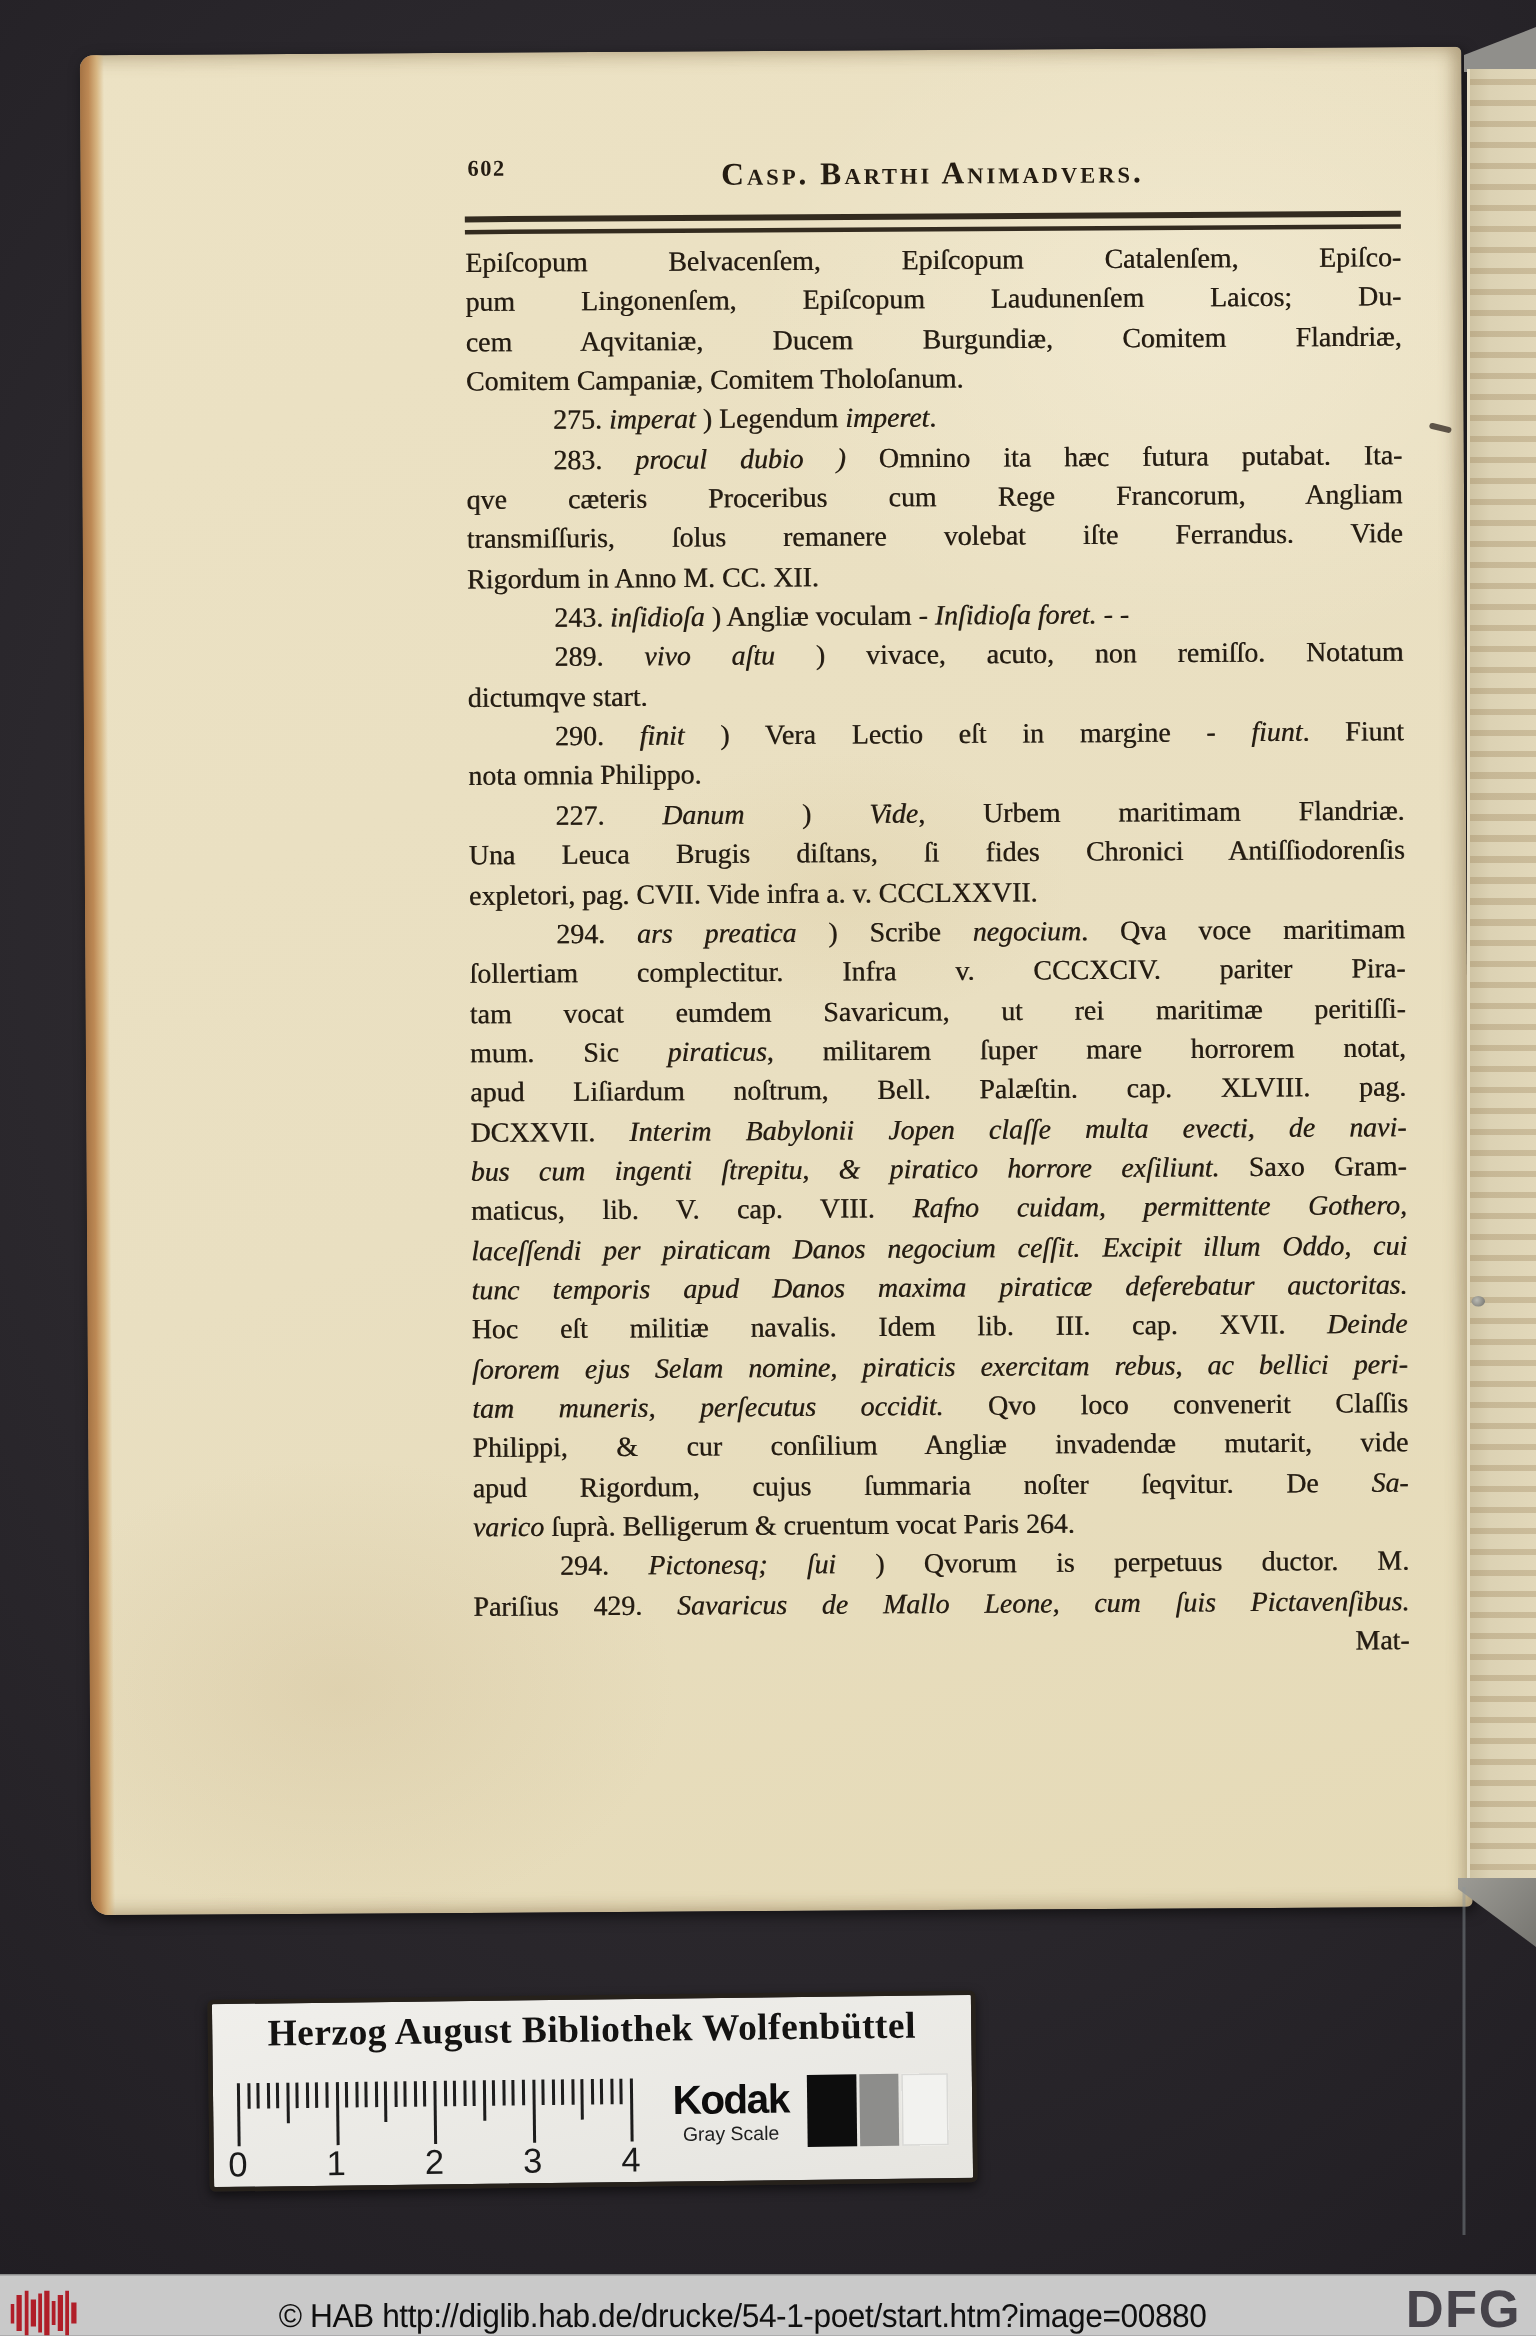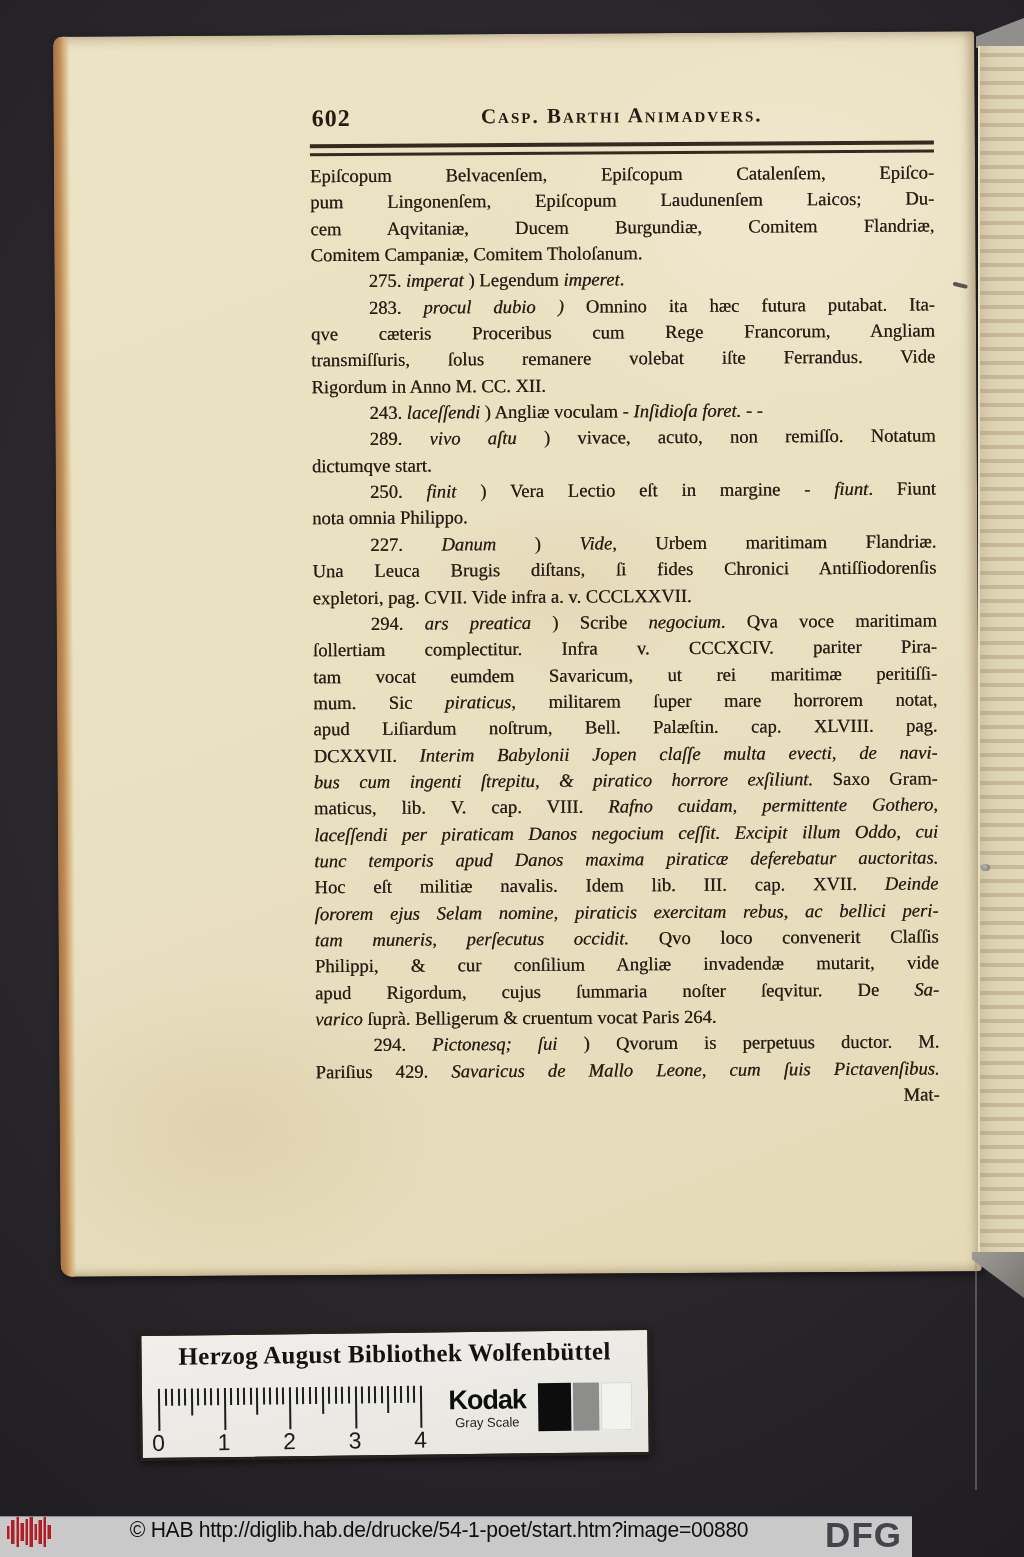--- a/index.html
+++ b/index.html
@@ -21,21 +21,21 @@
       linear-gradient(160deg, #ece2c4 0%, var(--paper) 55%, #e5dab7 100%);
     box-shadow: inset -7px 0 10px rgba(110,85,50,.30), inset 0 6px 10px rgba(125,100,60,.16),
       inset 0 -5px 9px rgba(125,100,60,.18), 2px 3px 9px rgba(0,0,0,.55);
     transform:rotate(-0.35deg);}
   .page-edge{position:absolute; left:0; top:0; bottom:0; width:16px; border-radius:9px 0 0 12px;
     background:linear-gradient(to right, #9c6432 0%, var(--edge) 35%, #d4af78 70%, rgba(214,179,128,0) 100%);
     opacity:.85;}
   
   .col{position:absolute; left:256px; top:70px; width:624px;}
   .hdr{position:relative; height:30px; text-align:center;}
-  .pagenum{position:absolute; left:2px; top:0; font-weight:bold; font-size:24px; color:var(--ink); letter-spacing:1px;}
+  .pagenum{position:absolute; left:2px; top:0; font-weight:bold; font-size:15px; color:var(--ink); letter-spacing:1px;}
   .runtitle{font-weight:bold; font-size:21px; font-variant:small-caps; letter-spacing:2px; color:var(--ink);}
   .rule{margin-top:9px; height:12px; border-top:4px solid var(--ink); border-bottom:3px solid var(--ink); opacity:.92;}
   
   .bodytxt{margin-top:7px; color:var(--ink); font-size:18.6px;}
   .tl{line-height:26.35px; height:26.35px; text-align:left; text-shadow:.35px 0 rgba(36,28,18,.75); overflow:hidden;}
   .tl.just{text-align:justify; text-align-last:justify;}
   .tl.ind{padding-left:58px;}
   .tl.ar{text-align:right; text-align-last:right;}
   .it{font-style:italic;}
   
@@ -66,22 +66,22 @@
   .rnum{position:absolute; top:94px; width:22px; margin-left:-11px; text-align:center;
     font-family:"Liberation Sans","DejaVu Sans",sans-serif; font-size:23px; color:#1a1a1a;}
   .kodak{position:absolute; left:294px; top:55px; width:102px; text-align:center;
     font-family:"Liberation Sans","DejaVu Sans",sans-serif;}
   .kname{font-weight:bold; font-size:27px; letter-spacing:-1px; color:#0d0d0d; line-height:1;}
   .ksub{font-size:13px; color:#202020; margin-top:2px; line-height:1;}
   .patches{position:absolute; left:396px; top:52px; height:48px; display:flex; gap:2px;}
   .patch{height:48px;}
   .patch.p0{width:33px;} .patch.p1{width:26px;} .patch.p2{width:31px; box-shadow:inset 0 0 0 1px rgba(0,0,0,.10);}
   
-  .footer{position:absolute; left:0; top:1516px; width:912px; height:41px; background:var(--footer-bg);
-    border-top:1px solid #8d8d8d; display:flex; align-items:flex-start;}
+  .footer{position:absolute; left:0; top:1516px; width:1024px; height:41px; background:var(--footer-bg);
+    border-top:1px solid #8d8d8d; display:flex; align-items:flex-end;}
   .hablogo{margin-left:7px; width:46px; height:30px; color:var(--logo-red); flex:0 0 auto;}
   .copyright{flex:1; text-align:center; font-family:"Liberation Sans","DejaVu Sans",sans-serif;
     font-size:22px; letter-spacing:-.3px; color:#0f0f0f; transform:scaleX(.96);}
   .dfg{margin-right:10px; font-family:"Liberation Sans","DejaVu Sans",sans-serif; font-weight:bold;
     font-size:35px; letter-spacing:1px; color:#46434a; line-height:1; flex:0 0 auto;}
 </style>
 </head>
 <body>
 
 <div class="scene">
@@ -97,24 +97,24 @@
       <div class="bodytxt">
           <div class="tl just"><span>Epiſcopum Belvacenſem, Epiſcopum Catalenſem, Epiſco-</span></div>
           <div class="tl just"><span>pum Lingonenſem, Epiſcopum Laudunenſem Laicos; Du-</span></div>
           <div class="tl just"><span>cem Aqvitaniæ, Ducem Burgundiæ, Comitem Flandriæ,</span></div>
           <div class="tl"><span>Comitem Campaniæ, Comitem Tholoſanum.</span></div>
           <div class="tl ind"><span>275. </span><span class="it">imperat</span><span> ) Legendum </span><span class="it">imperet</span><span>.</span></div>
           <div class="tl just ind"><span>283. </span><span class="it">procul dubio )</span><span> Omnino ita hæc futura putabat. Ita-</span></div>
           <div class="tl just"><span>qve cæteris Proceribus cum Rege Francorum, Angliam</span></div>
           <div class="tl just"><span>transmiſſuris, ſolus remanere volebat iſte Ferrandus. Vide</span></div>
           <div class="tl"><span>Rigordum in Anno M. CC. XII.</span></div>
-          <div class="tl ind"><span>243. </span><span class="it">laceſſendi</span><span> ) Angliæ voculam - </span><span class="it">Inſidioſa foret.</span><span> - -</span></div>
+          <div class="tl ind"><span>243. </span><span class="it">inſidioſa</span><span> ) Angliæ voculam - </span><span class="it">Inſidioſa foret.</span><span> - -</span></div>
           <div class="tl just ind"><span>289. </span><span class="it">vivo aſtu</span><span> ) vivace, acuto, non remiſſo. Notatum</span></div>
           <div class="tl"><span>dictumqve start.</span></div>
-          <div class="tl just ind"><span>250. </span><span class="it">finit</span><span> ) Vera Lectio eſt in margine - </span><span class="it">fiunt</span><span>. Fiunt</span></div>
+          <div class="tl just ind"><span>290. </span><span class="it">finit</span><span> ) Vera Lectio eſt in margine - </span><span class="it">fiunt</span><span>. Fiunt</span></div>
           <div class="tl"><span>nota omnia Philippo.</span></div>
           <div class="tl just ind"><span>227. </span><span class="it">Danum</span><span> ) </span><span class="it">Vide</span><span>, Urbem maritimam Flandriæ.</span></div>
           <div class="tl just"><span>Una Leuca Brugis diſtans, ſi fides Chronici Antiſſiodorenſis</span></div>
           <div class="tl"><span>expletori, pag. CVII. Vide infra a. v. CCCLXXVII.</span></div>
           <div class="tl just ind"><span>294. </span><span class="it">ars preatica</span><span> ) Scribe </span><span class="it">negocium</span><span>. Qva voce maritimam</span></div>
           <div class="tl just"><span>ſollertiam complectitur. Infra v. CCCXCIV. pariter Pira-</span></div>
           <div class="tl just"><span>tam vocat eumdem Savaricum, ut rei maritimæ peritiſſi-</span></div>
           <div class="tl just"><span>mum. Sic </span><span class="it">piraticus</span><span>, militarem ſuper mare horrorem notat,</span></div>
           <div class="tl just"><span>apud Liſiardum noſtrum, Bell. Palæſtin. cap. XLVIII. pag.</span></div>
           <div class="tl just"><span>DCXXVII. </span><span class="it">Interim Babylonii Jopen claſſe multa evecti, de navi-</span></div>

